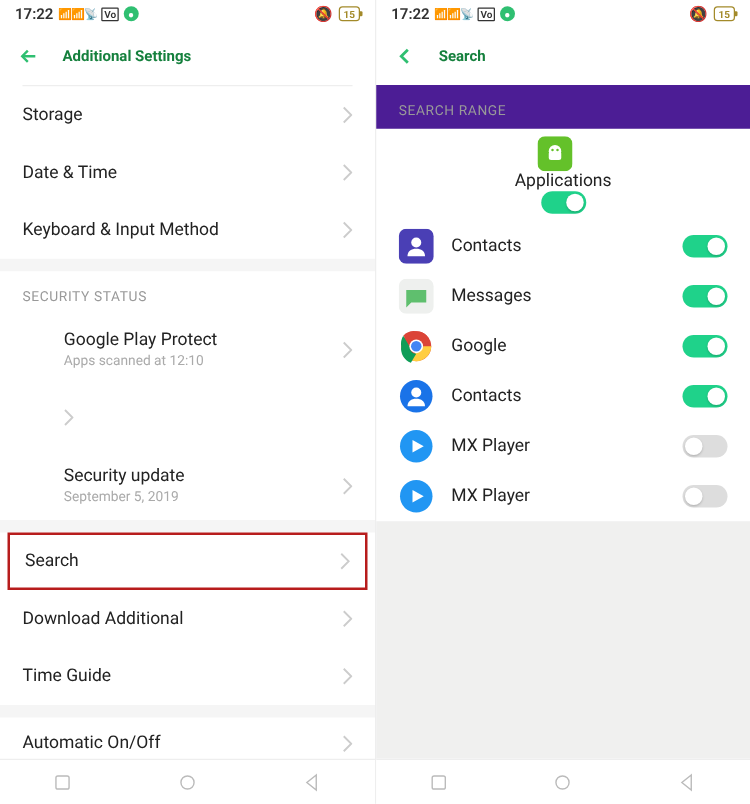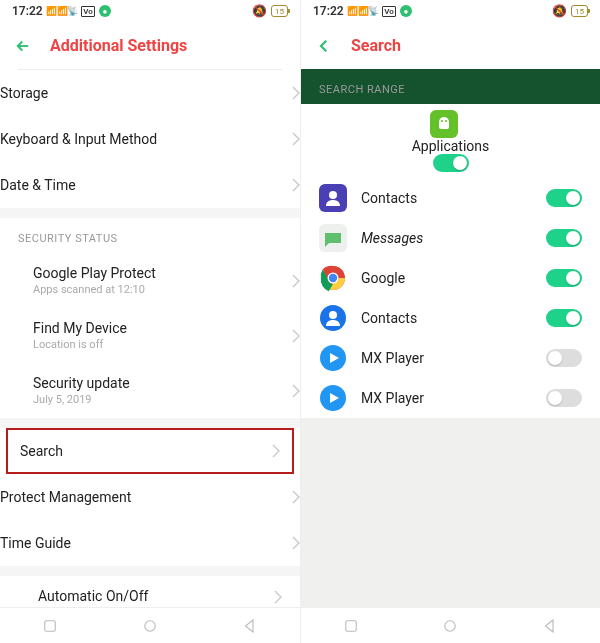--- a/index.html
+++ b/index.html
@@ -37,21 +37,21 @@
   .sig-icons { font-size: 9px; letter-spacing: -1px; }
   .battery {
     display: inline-flex;
     align-items: center;
     border: 1px solid #a38a2a;
     border-radius: 3px;
     height: 12px;
     padding: 0 3px;
     font-size: 8px;
     color: #a38a2a;
-    font-weight: 400;
+    font-weight: 700;
     position: relative;
   }
   .battery::after {
     content: '';
     position: absolute;
     right: -3px;
     top: 3px;
     width: 2px;
     height: 4px;
     background: #a38a2a;
@@ -77,52 +77,52 @@
     gap: 18px;
   }
   .back-arrow {
     width: 18px; height: 18px;
     display: flex;
     align-items: center;
     color: #2fbf71;
   }
   .back-arrow svg { width: 100%; height: 100%; }
   .header-title {
-    font-size: 16px;
+    font-size: 12px;
     font-weight: 700;
-    color: #ef4444;
+    color: #15803d;
   }
 
   .scroll-area {
     flex: 1;
     overflow: hidden;
     position: relative;
   }
 
   
   .section-header {
     font-size: 11px;
     letter-spacing: 0.5px;
     color: #999;
     padding: 14px 18px 8px;
     text-transform: uppercase;
-    background: #14532d;
+    background: #4c1d95;
   }
   .section-header.plain { background: transparent; }
 
   .divider {
     height: 10px;
     background: #f5f5f5;
   }
 
   
   .row {
     display: flex;
     align-items: center;
-    padding: 12px 0;
+    padding: 12px 18px;
     min-height: 46px;
     position: relative;
   }
   .row.tall { min-height: 54px; margin-left: 33px; }
   .row-text {
     flex: 1;
     display: flex;
     flex-direction: column;
     justify-content: center;
   }
@@ -201,21 +201,20 @@
     color: #888;
   }
   .nav-btn svg { width: 100%; height: 100%; display: block; }
 
   .cutoff {
     padding: 12px 18px 0;
     font-size: 14px;
     color: #222;
     display: flex;
     align-items: flex-end;
-    margin-left: 20px;
   }
   .cutoff .chevron { margin-left: auto; }
 </style>
 </head>
 <body>
 
 <div class="screen">
   <div class="status-bar">
     <div class="status-left">
       <span>17:22</span>
@@ -246,31 +245,31 @@
           <span class="row-label">Storage</span>
         </div>
       <span class="chevron">
           <svg viewBox="0 0 8 14">
             <path d="M1 1l6 6-6 6" fill="none" stroke="#ccc" stroke-width="1.5"></path>
           </svg>
         </span>
     </div>
     <div class="row">
       <div class="row-text">
+          <span class="row-label">Date &amp; Time</span>
+        </div>
+      <span class="chevron">
+          <svg viewBox="0 0 8 14">
+            <path d="M1 1l6 6-6 6" fill="none" stroke="#ccc" stroke-width="1.5"></path>
+          </svg>
+        </span>
+    </div>
+    <div class="row">
+      <div class="row-text">
           <span class="row-label">Keyboard &amp; Input Method</span>
-        </div>
-      <span class="chevron">
-          <svg viewBox="0 0 8 14">
-            <path d="M1 1l6 6-6 6" fill="none" stroke="#ccc" stroke-width="1.5"></path>
-          </svg>
-        </span>
-    </div>
-    <div class="row">
-      <div class="row-text">
-          <span class="row-label">Date &amp; Time</span>
         </div>
       <span class="chevron">
           <svg viewBox="0 0 8 14">
             <path d="M1 1l6 6-6 6" fill="none" stroke="#ccc" stroke-width="1.5"></path>
           </svg>
         </span>
     </div>
 
     <div class="divider"></div>
     <div class="section-header plain">SECURITY STATUS</div>
@@ -280,34 +279,30 @@
         <span class="row-label">Google Play Protect</span>
         <span class="row-sub">Apps scanned at 12:10</span>
       </div>
       <span class="chevron">
           <svg viewBox="0 0 8 14">
             <path d="M1 1l6 6-6 6" fill="none" stroke="#ccc" stroke-width="1.5"></path>
           </svg>
         </span>
     </div>
     <div class="row tall">
-      <div class="row-text">
-        <span class="row-label">Find My Device</span>
-        <span class="row-sub">Location is off</span>
-      </div>
       <span class="chevron">
           <svg viewBox="0 0 8 14">
             <path d="M1 1l6 6-6 6" fill="none" stroke="#ccc" stroke-width="1.5"></path>
           </svg>
         </span>
     </div>
     <div class="row tall">
       <div class="row-text">
         <span class="row-label">Security update</span>
-        <span class="row-sub">July 5, 2019</span>
+        <span class="row-sub">September 5, 2019</span>
       </div>
       <span class="chevron">
           <svg viewBox="0 0 8 14">
             <path d="M1 1l6 6-6 6" fill="none" stroke="#ccc" stroke-width="1.5"></path>
           </svg>
         </span>
     </div>
 
     <div class="divider"></div>
 
@@ -316,21 +311,21 @@
           <span class="row-label">Search</span>
         </div>
       <span class="chevron">
           <svg viewBox="0 0 8 14">
             <path d="M1 1l6 6-6 6" fill="none" stroke="#ccc" stroke-width="1.5"></path>
           </svg>
         </span>
     </div>
     <div class="row">
       <div class="row-text">
-          <span class="row-label">Protect Management</span>
+          <span class="row-label">Download Additional</span>
         </div>
       <span class="chevron">
           <svg viewBox="0 0 8 14">
             <path d="M1 1l6 6-6 6" fill="none" stroke="#ccc" stroke-width="1.5"></path>
           </svg>
         </span>
     </div>
     <div class="row">
       <div class="row-text">
           <span class="row-label">Time Guide</span>
@@ -420,21 +415,21 @@
             <rect width="28" height="28" rx="6" fill="#4a3fb5"></rect>
             <circle cx="14" cy="11" r="4" fill="#fff"></circle>
             <path d="M7 22c0-4 3-6 7-6s7 2 7 6" fill="#fff"></path>
           </svg>
         </span>
         <div class="row-text">
           <span class="row-label">Contacts</span>
         </div>
         <span class="toggle on"></span>
       </div>
-      <div class="row" style="min-height: 38px; padding: 6px 18px; font-style: italic;">
+      <div class="row" style="min-height: 38px; padding: 6px 18px;">
         <span class="app-icon">
           <svg viewBox="0 0 28 28">
             <rect width="28" height="28" rx="6" fill="#eef0ee"></rect>
             <path d="M6 9h16v10H10l-4 4z" fill="#5fbf6e"></path>
           </svg>
         </span>
         <div class="row-text">
           <span class="row-label">Messages</span>
         </div>
         <span class="toggle on"></span>

